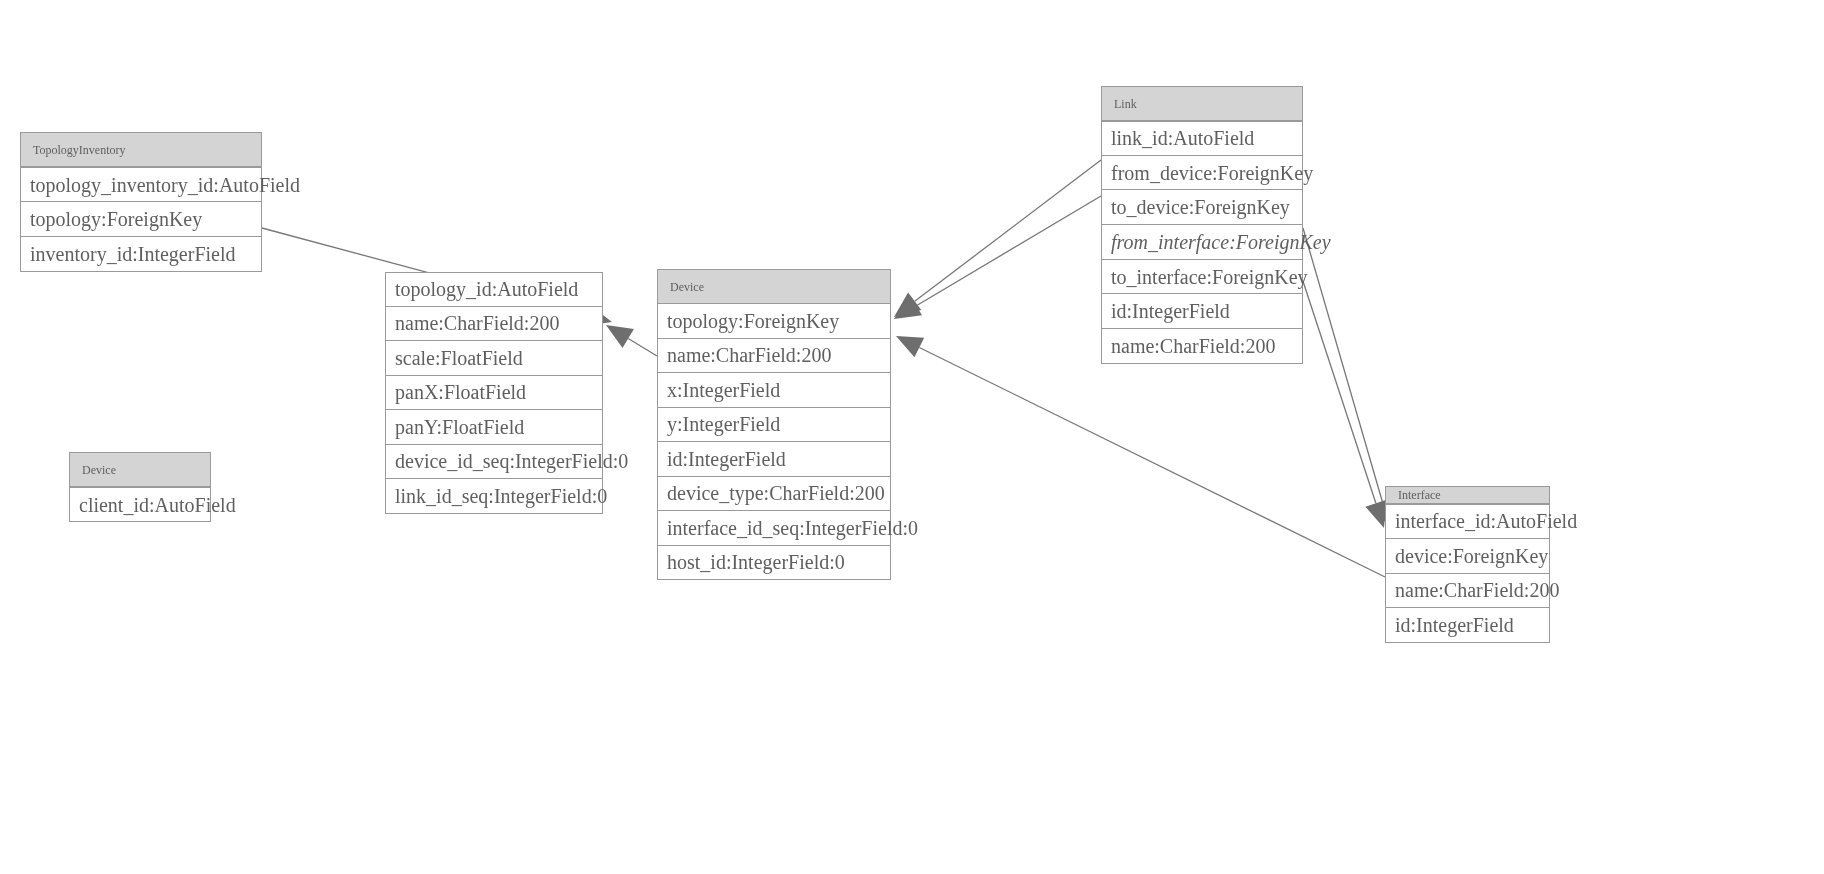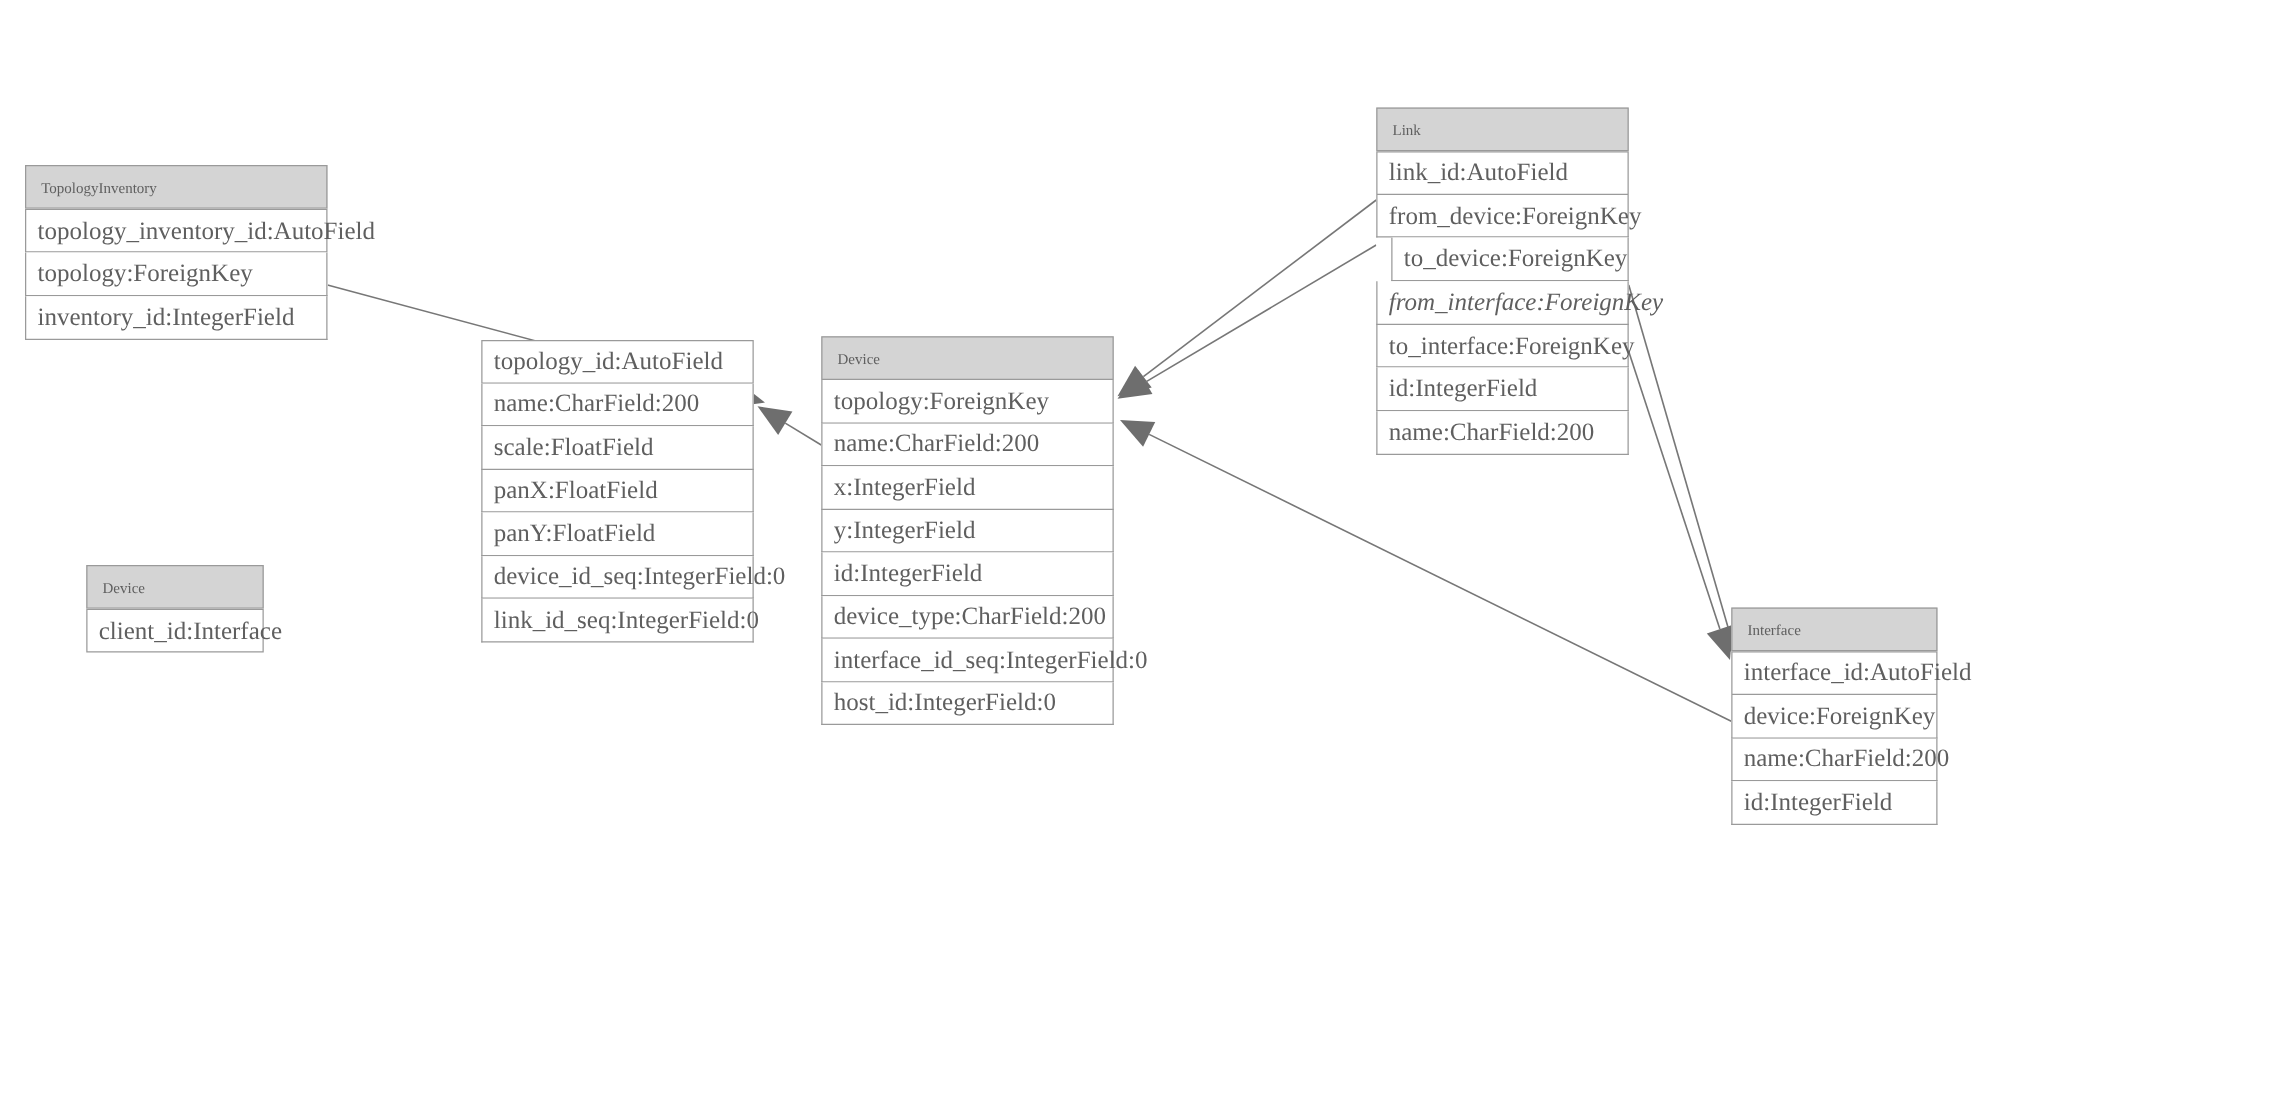--- a/index.html
+++ b/index.html
@@ -113,33 +113,33 @@
         <div class="entity-row" style="height: 34.5px;">name:CharField:200</div>
         <div class="entity-row" style="height: 34.5px;">x:IntegerField</div>
         <div class="entity-row" style="height: 34.5px;">y:IntegerField</div>
         <div class="entity-row" style="height: 34.5px;">id:IntegerField</div>
         <div class="entity-row" style="height: 34.5px;">device_type:CharField:200</div>
         <div class="entity-row" style="height: 34.5px;">interface_id_seq:IntegerField:0</div>
         <div class="entity-row" style="height: 34.5px;">host_id:IntegerField:0</div>
       </div>
       <div class="entity" style="left: 69px; top: 452px; width: 142px;">
         <div class="entity-header" style="height: 35px;">Device</div>
-        <div class="entity-row first-row" style="height: 35px;">client_id:Interface</div>
+        <div class="entity-row first-row" style="height: 35px;">client_id:AutoField</div>
       </div>
       <div class="entity" style="left: 1101px; top: 86px; width: 202px;">
         <div class="entity-header" style="height: 35px;">Link</div>
         <div class="entity-row first-row" style="height: 34.7px;">link_id:AutoField</div>
         <div class="entity-row" style="height: 34.7px;">from_device:ForeignKey</div>
-        <div class="entity-row" style="height: 34.7px; margin-left: 12px;">to_device:ForeignKey</div>
+        <div class="entity-row" style="height: 34.7px;">to_device:ForeignKey</div>
         <div class="entity-row" style="height: 34.7px; font-style: italic;">from_interface:ForeignKey</div>
         <div class="entity-row" style="height: 34.7px;">to_interface:ForeignKey</div>
         <div class="entity-row" style="height: 34.7px;">id:IntegerField</div>
         <div class="entity-row" style="height: 34.7px;">name:CharField:200</div>
       </div>
       <div class="entity" style="left: 1385px; top: 486px; width: 165px;">
-        <div class="entity-header" style="height: 35px;">Interface</div>
+        <div class="entity-header" style="height: 18px;">Interface</div>
         <div class="entity-row first-row" style="height: 34.8px;">interface_id:AutoField</div>
         <div class="entity-row" style="height: 34.8px;">device:ForeignKey</div>
         <div class="entity-row" style="height: 34.8px;">name:CharField:200</div>
         <div class="entity-row" style="height: 34.8px;">id:IntegerField</div>
       </div>
     </div>
 </div>
 
 </body></html>

